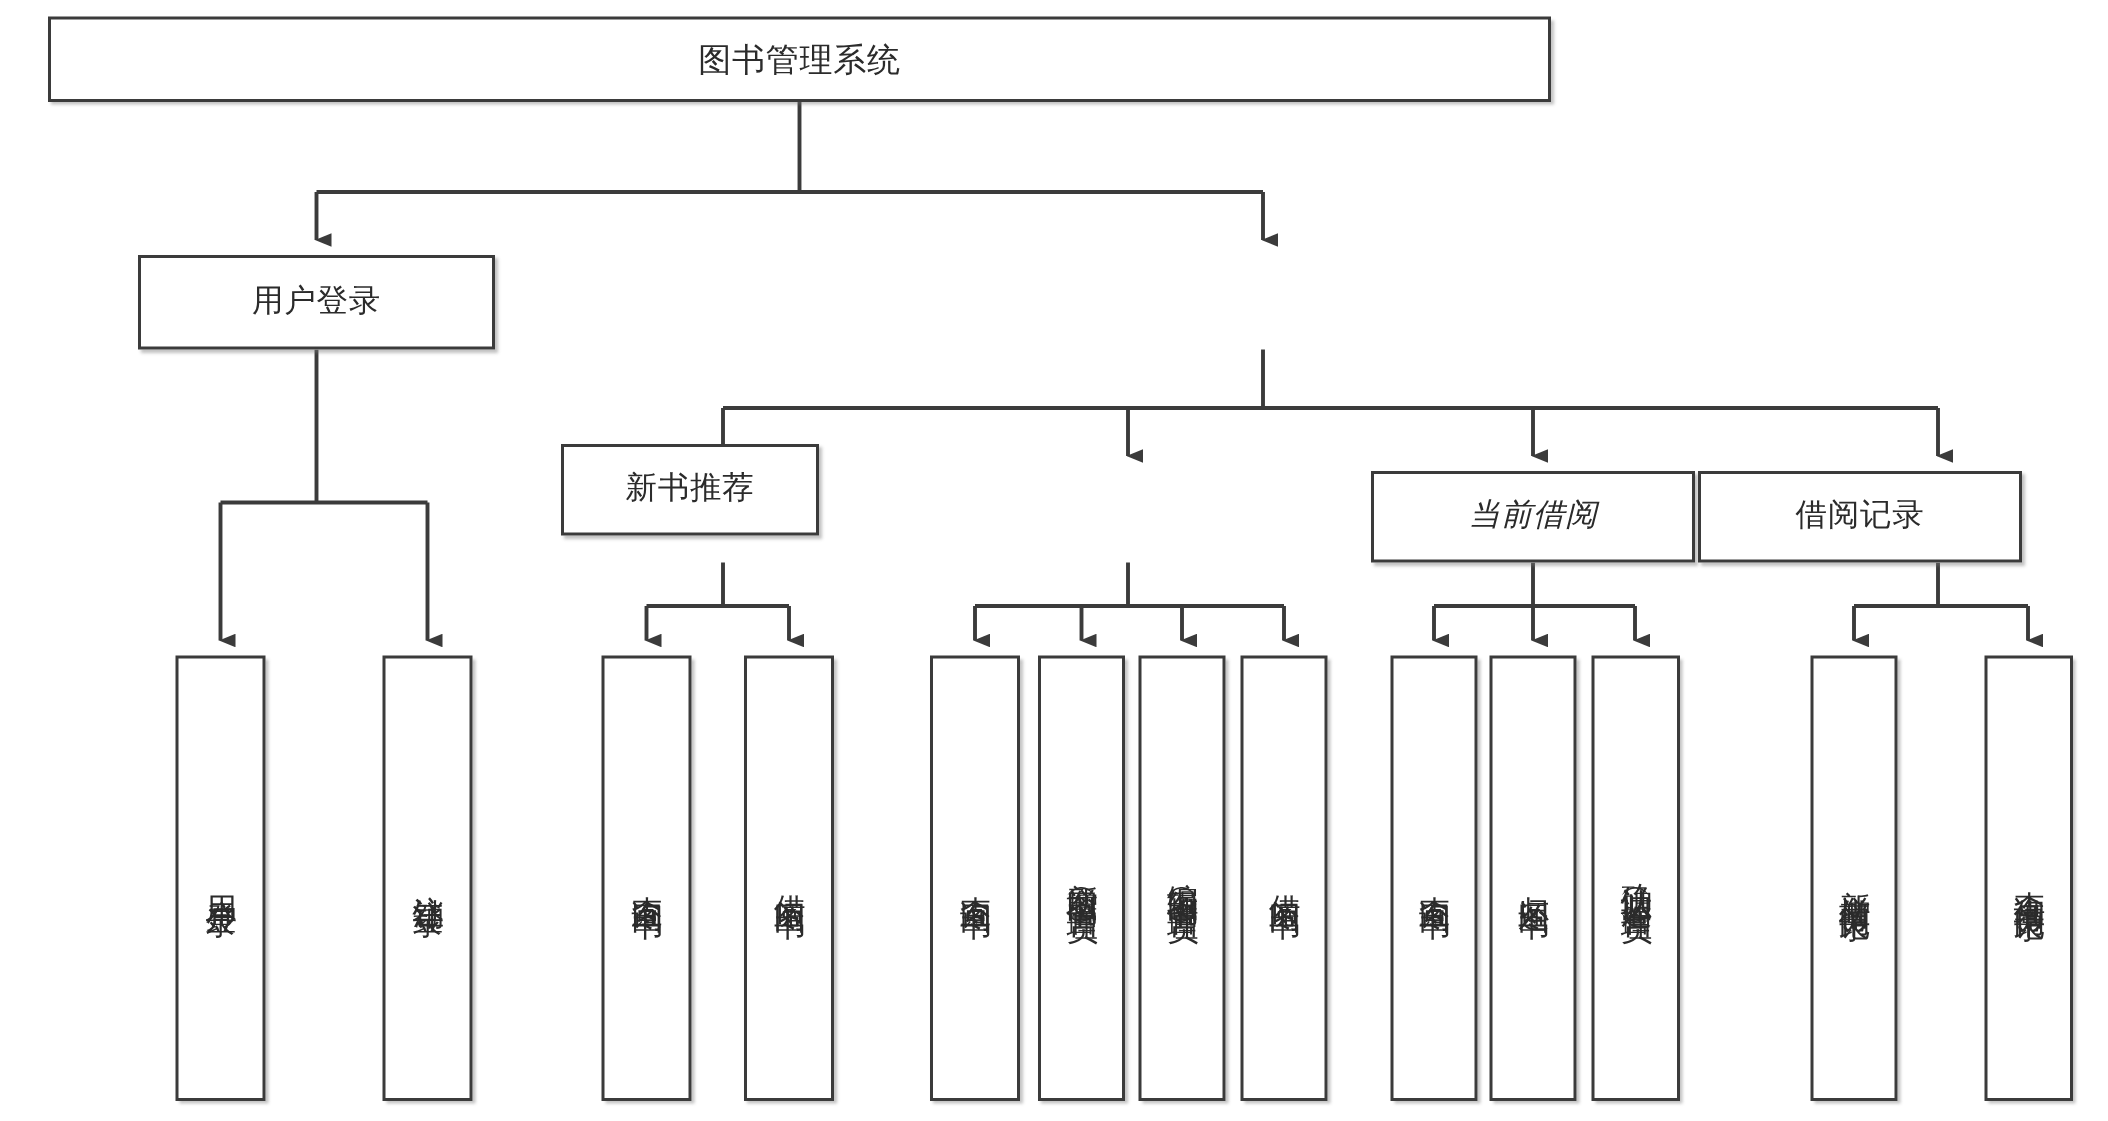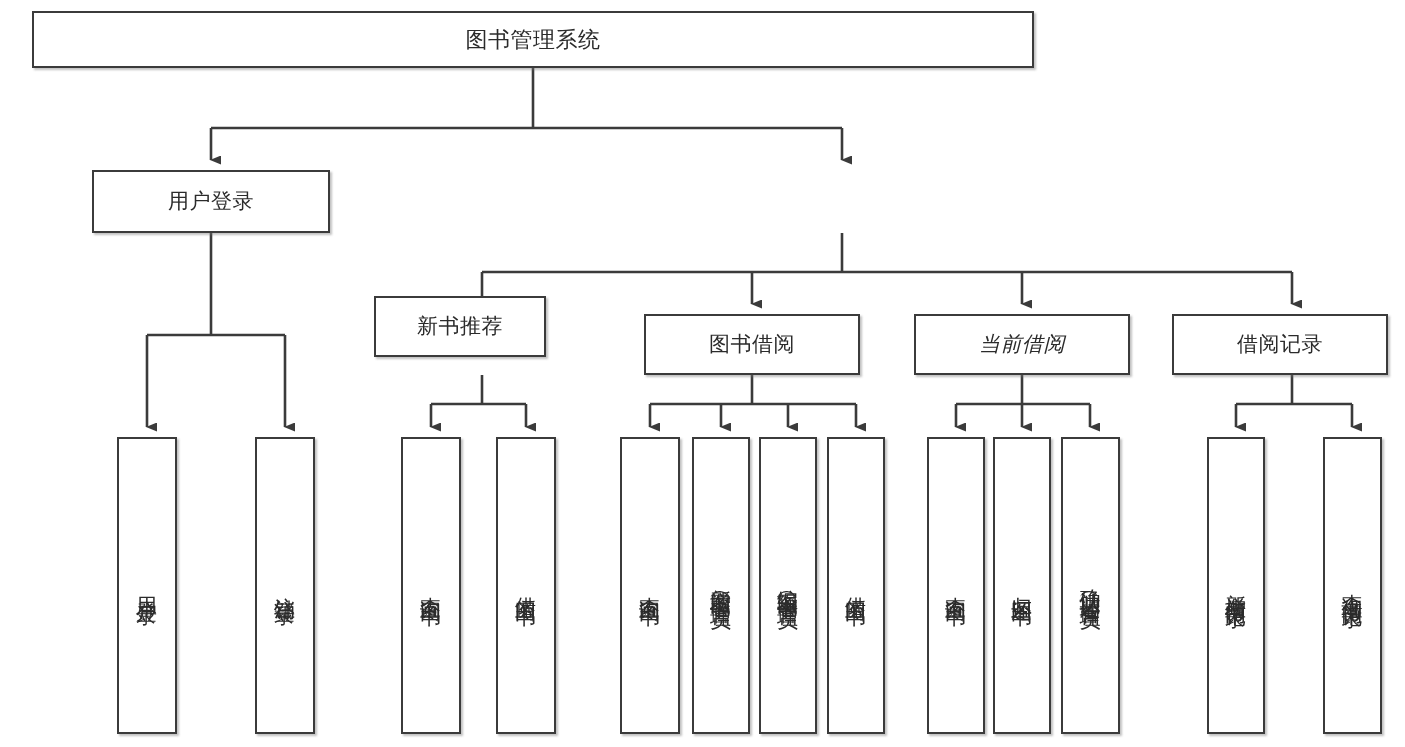--- a/index.html
+++ b/index.html
@@ -127,27 +127,24 @@
     <span class="node-label" style="color: rgb(43, 43, 43);">图书管理系统</span>
   </div>
 
   <div class="node-box horizontal" style="left: 80px; top: 170px; width: 238px; height: 63px; border-color: rgb(59, 59, 59);">
     <span class="node-label" style="color: rgb(43, 43, 43);">用户登录</span>
   </div>
 
   <div class="node-box horizontal" style="left: 362px; top: 296px; width: 172px; height: 61px; border-color: rgb(59, 59, 59);">
     <span class="node-label" style="color: rgb(43, 43, 43);">新书推荐</span>
   </div>
-  <div class="node-box horizontal" style="left: 632px; top: 314px; width: 216px; height: 61px; border-color: rgb(59, 59, 59);">
-    <span class="node-label" style="color: rgb(43, 43, 43);">图书借阅</span>
-  </div>
   <div class="node-box horizontal" style="left: 902px; top: 314px; width: 216px; height: 61px; border-color: rgb(59, 59, 59); font-style: italic;">
     <span class="node-label" style="color: rgb(43, 43, 43);">当前借阅</span>
   </div>
-  <div class="node-box horizontal" style="left: 1160px; top: 314px; width: 216px; height: 61px; border-color: rgb(59, 59, 59);">
+  <div class="node-box horizontal" style="left: 1120px; top: 314px; width: 216px; height: 61px; border-color: rgb(59, 59, 59);">
     <span class="node-label" style="color: rgb(43, 43, 43);">借阅记录</span>
   </div>
 
   <div class="node-box vertical" style="left: 105px; top: 437px; width: 60px; height: 297px; border-color: rgb(59, 59, 59);">
     <span class="node-label" style="color: rgb(43, 43, 43);">用户登录</span>
   </div>
   <div class="node-box vertical" style="left: 243px; top: 437px; width: 60px; height: 297px; border-color: rgb(59, 59, 59);">
     <span class="node-label" style="color: rgb(43, 43, 43);">注销登录</span>
   </div>
   <div class="node-box vertical" style="left: 389px; top: 437px; width: 60px; height: 297px; border-color: rgb(59, 59, 59);">

